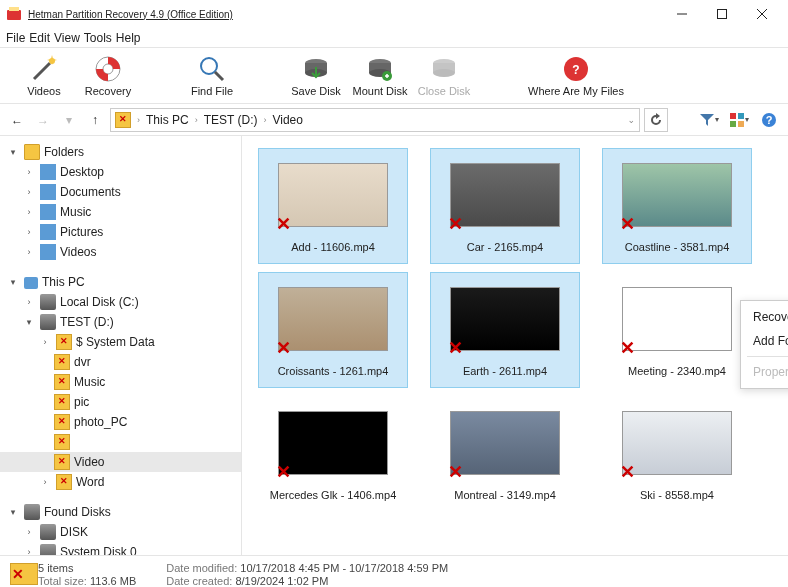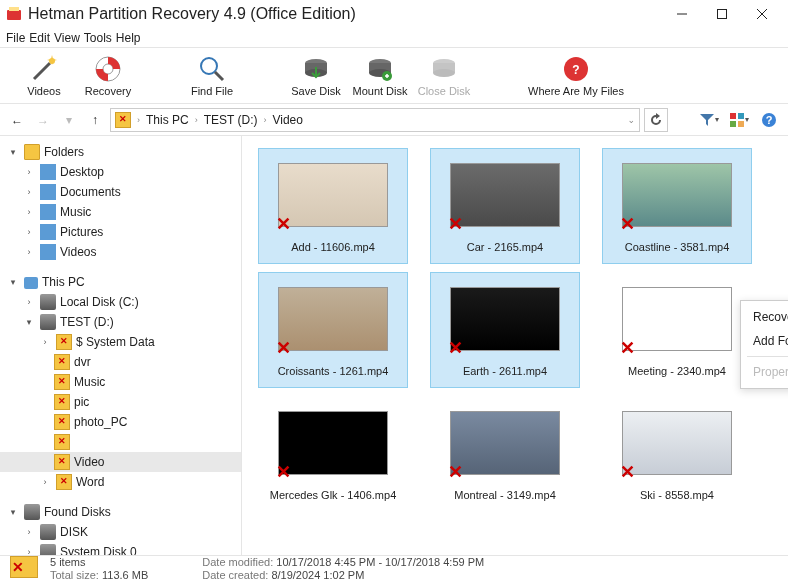--- a/index.html
+++ b/index.html
@@ -1,20 +1,20 @@
 <!DOCTYPE html>
 <html><head>
 <meta charset="utf-8">
 <style>
 * { box-sizing: border-box; margin: 0; padding: 0; font-family: "Segoe UI", Arial, sans-serif; }
 body { width: 788px; height: 587px; background: #fff; font-size: 12px; color: #222; overflow: hidden; }
 
 .titlebar { height: 28px; display: flex; align-items: center; padding: 0 6px; }
 .titlebar .app-icon { width: 16px; height: 16px; margin-right: 6px; }
-.titlebar .title { flex: 1; font-size: 16px; }
+.titlebar .title { flex: 1; font-size: 10px; text-decoration: underline; }
 .winbtn { width: 40px; height: 28px; display: flex; align-items: center; justify-content: center; }
 .winbtn svg { width: 12px; height: 12px; }
 
 .menubar { height: 20px; display: flex; padding: 0 6px; gap: 4px; align-items: center; border-bottom: 1px solid #e5e5e5; }
 .menubar span { font-size: 12px; }
 
 .toolbar { height: 56px; display: flex; align-items: center; padding: 4px 12px 4px 12px; border-bottom: 1px solid #e5e5e5; }
 .toolbtn { width: 64px; display: flex; flex-direction: column; align-items: center; font-size: 11px; gap: 2px; }
 .toolbtn.wide { width: 120px; }
 .toolbtn.disabled { color: #aaa; }
@@ -52,21 +52,21 @@
 .thumb-wrap { width: 130px; height: 84px; display: flex; align-items: center; justify-content: center; position: relative; margin-top: 4px; }
 .thumb { width: 110px; height: 64px; border: 1px solid #999; }
 .xmark { position: absolute; left: 8px; bottom: 2px; color: #c00; font-size: 18px; font-weight: bold; }
 .fname { font-size: 11px; text-align: center; margin-top: 4px; }
 
 .ctx-menu { position: absolute; left: 498px; top: 164px; width: 190px; background: #fff; border: 1px solid #ccc; box-shadow: 0 2px 8px rgba(0,0,0,.15); padding: 4px 0; }
 .ctx-item { height: 24px; display: flex; align-items: center; justify-content: space-between; padding: 0 12px; font-size: 12px; }
 .ctx-item.disabled { color: #bbb; }
 .ctx-sep { height: 1px; background: #e0e0e0; margin: 3px 6px; }
 
-.statusbar { height: 32px; border-top: 1px solid #e5e5e5; display: flex; align-items: flex-start; padding: 0 10px; gap: 12px; font-size: 11px; color: #444; }
+.statusbar { height: 32px; border-top: 1px solid #e5e5e5; display: flex; align-items: flex-end; padding: 0 10px; gap: 0; font-size: 11px; color: #444; }
 .stat-icon { width: 28px; height: 24px; position: relative; }
 .stat-icon .folder-x { width: 28px; height: 22px; }
 .stat-icon .folder-x::after { font-size: 14px; left: 1px; top: 2px; }
 .stat-col { display: flex; flex-direction: column; gap: 1px; }
 .stat-label { color: #777; }
 </style>
 </head>
 <body>
 
 <div class="titlebar">

